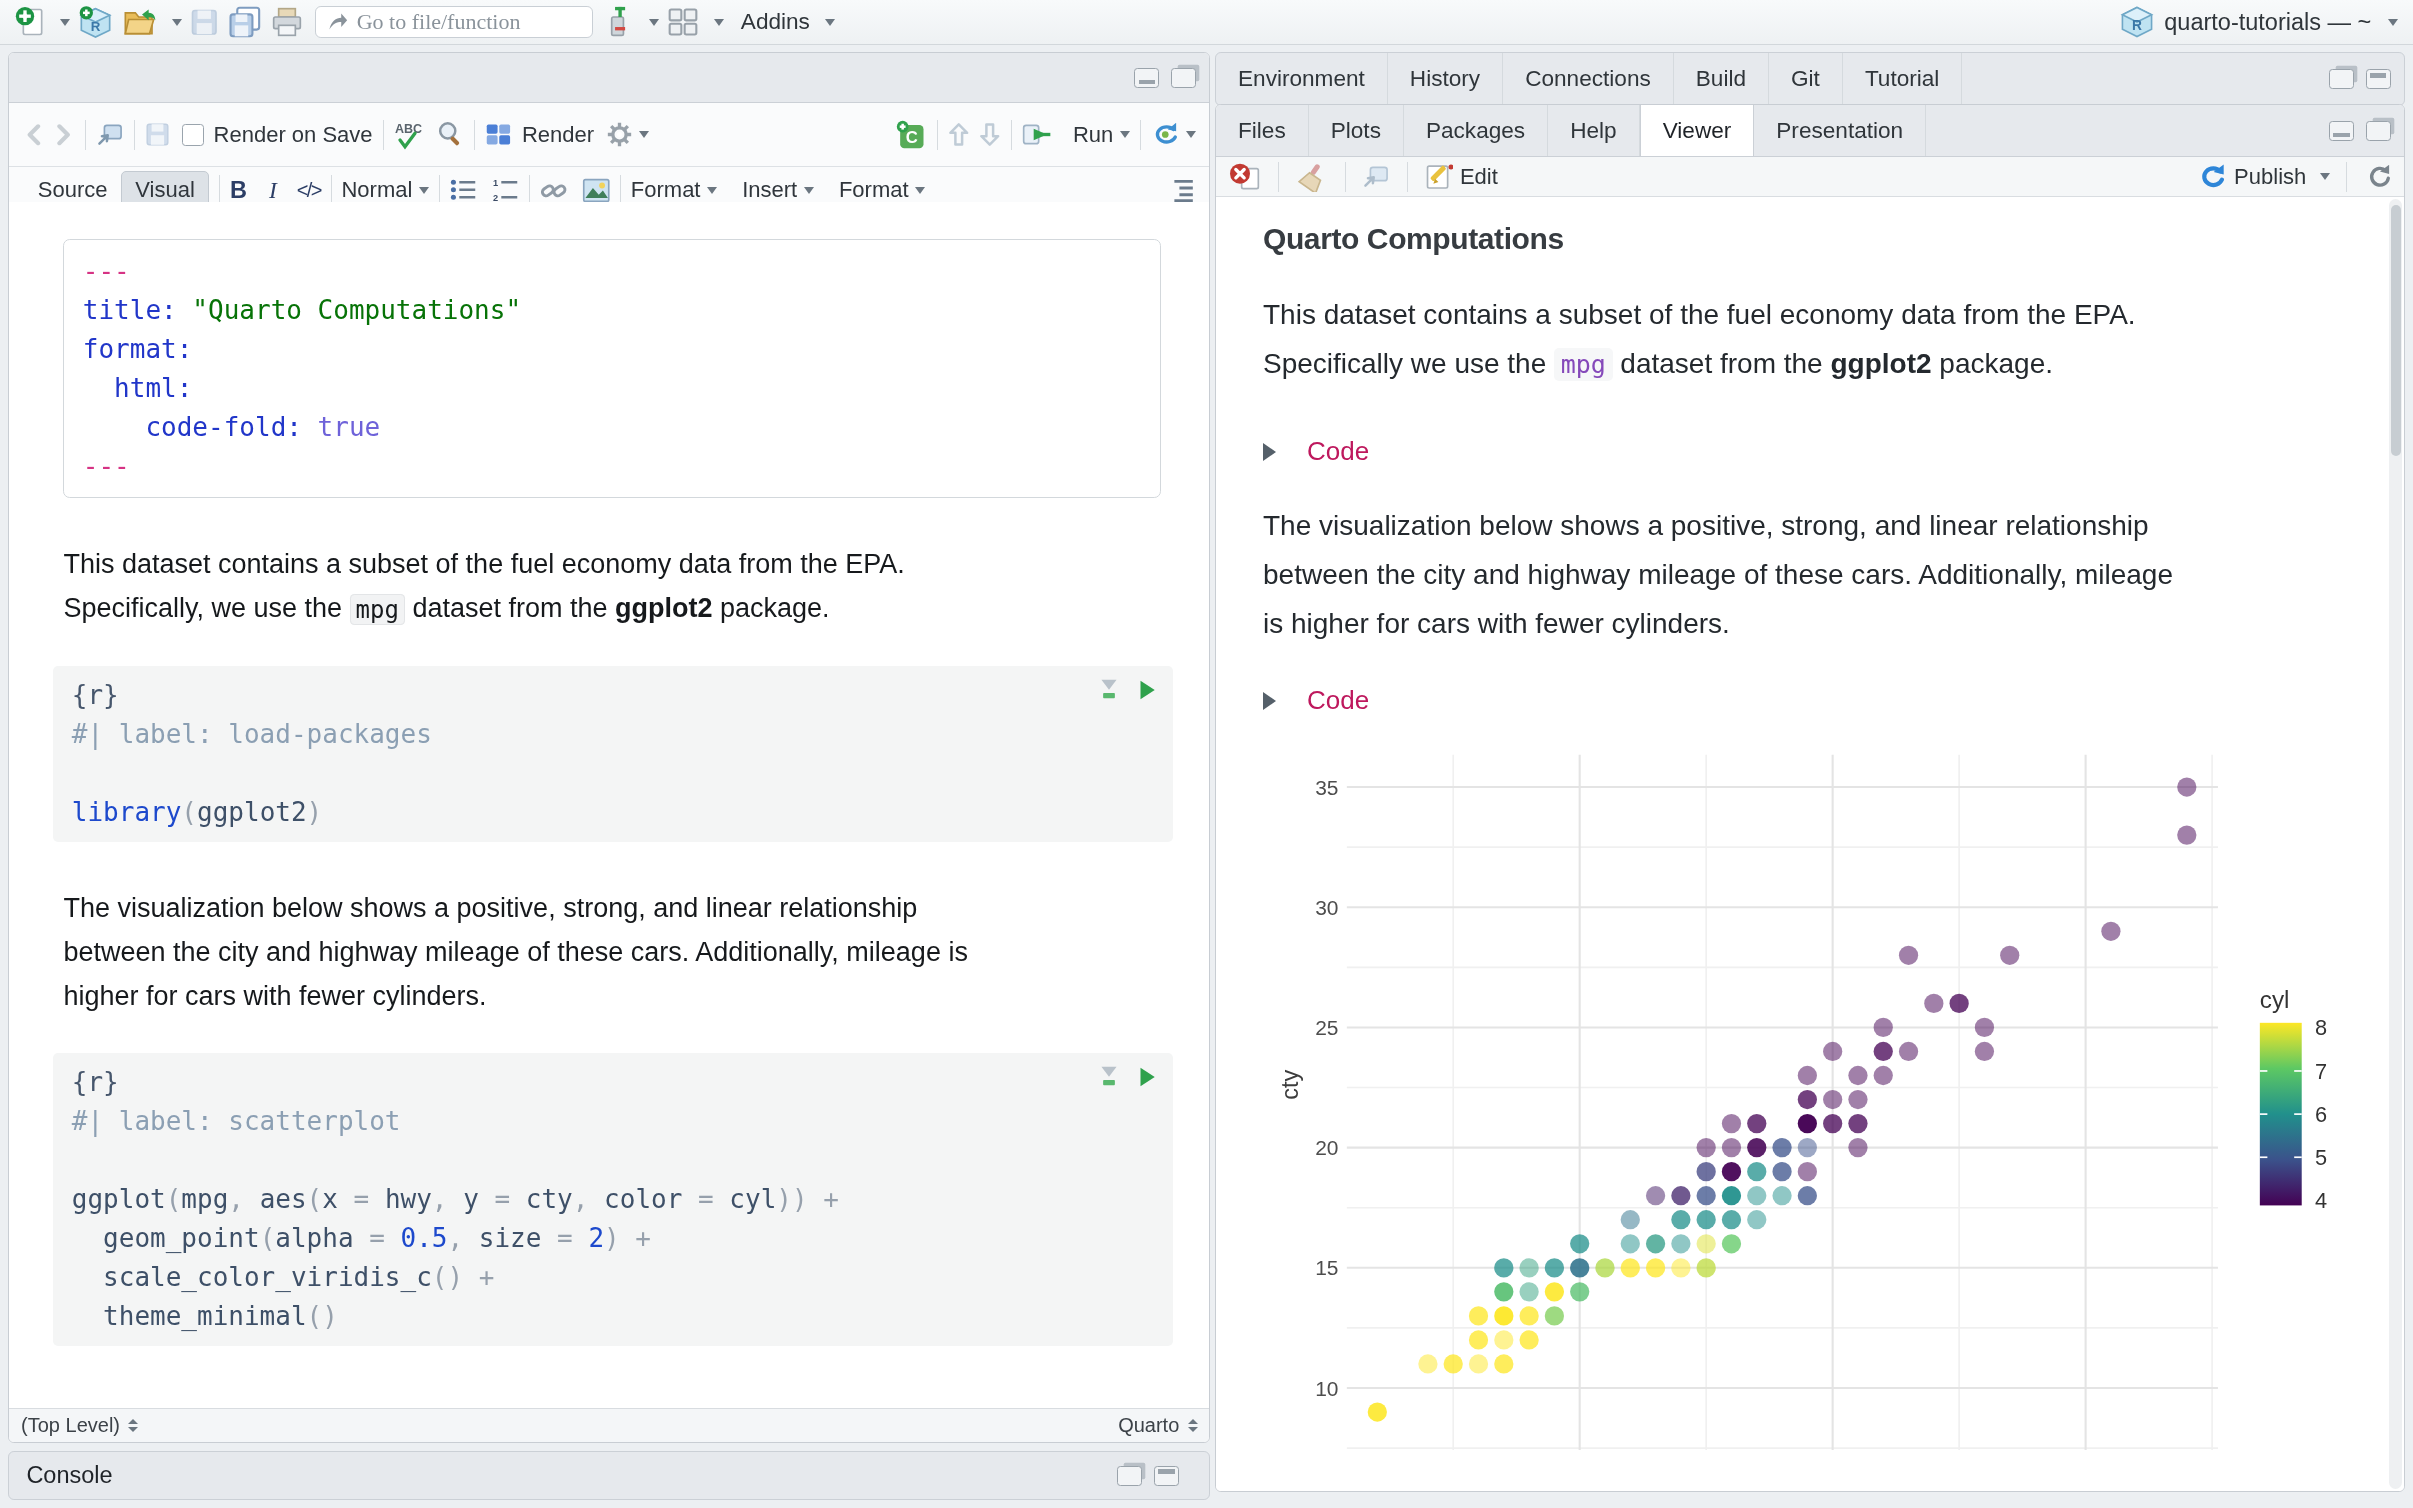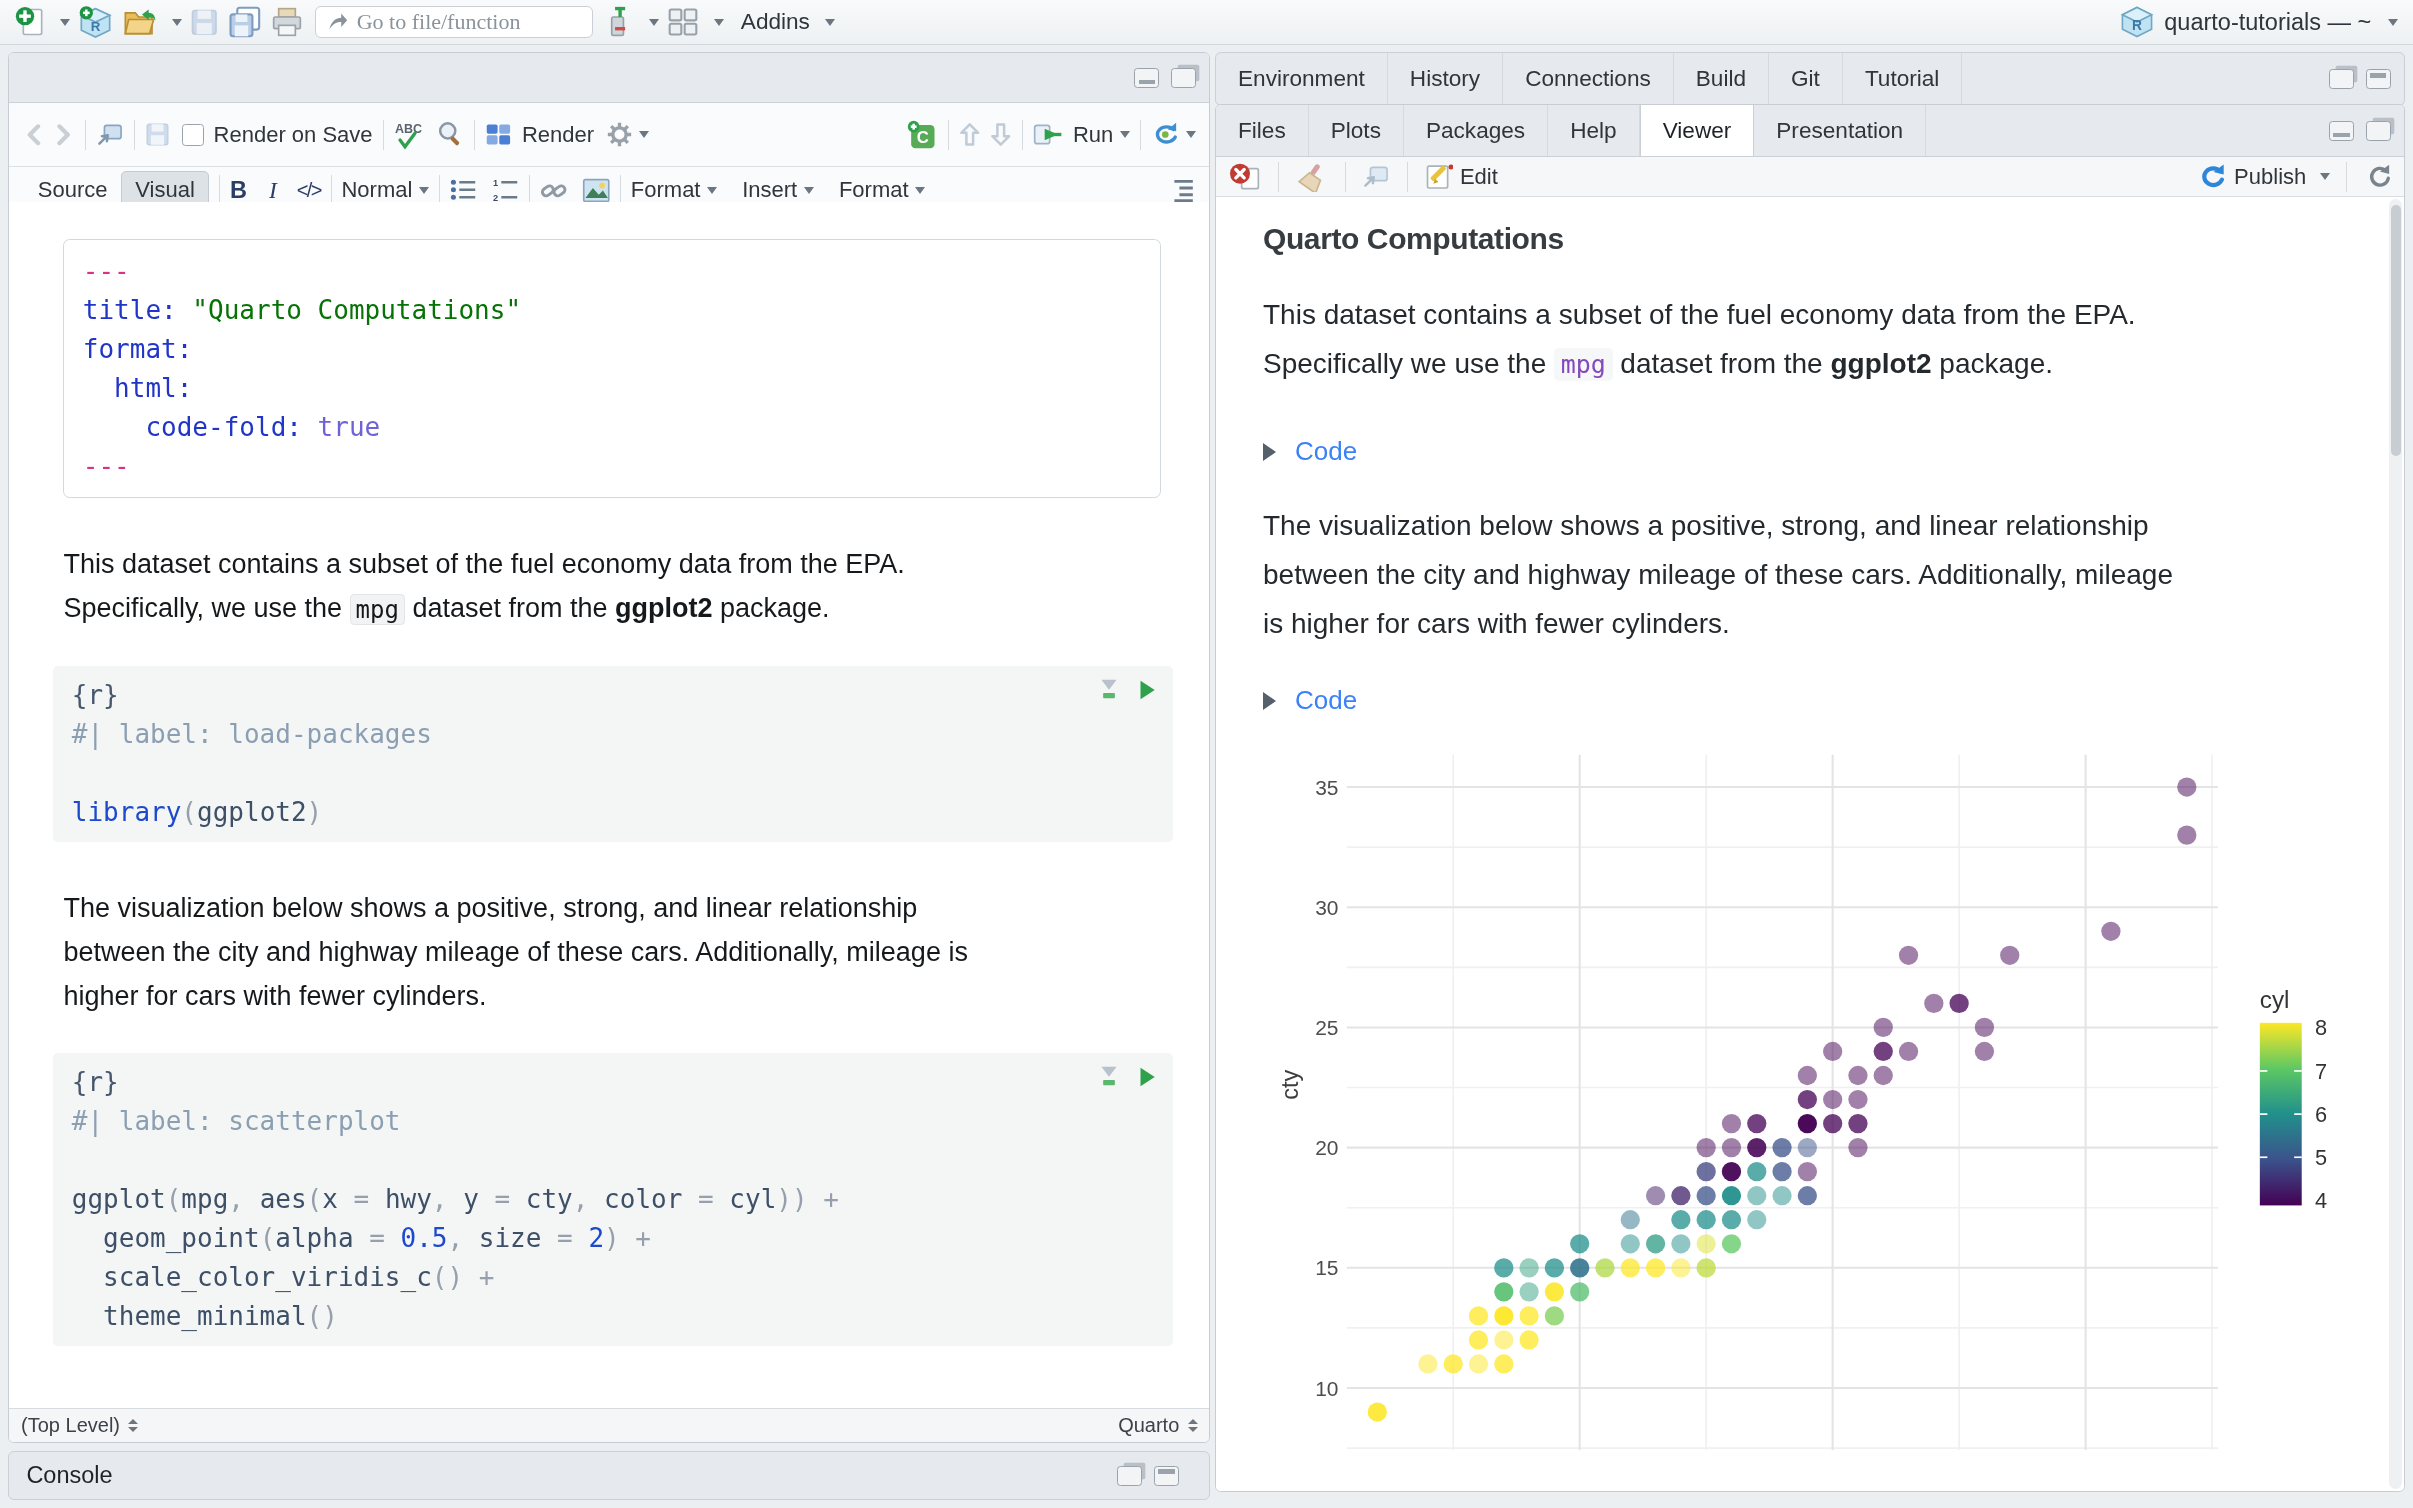--- a/index.html
+++ b/index.html
@@ -57,21 +57,21 @@
   #console-pane .title { font-size:23.5px; color:#1f2328; }
   
   #rt-pane { left:1215px; top:52px; width:1190px; height:54px; padding:0; }
   #rt-pane .tab { height:52px; }
   #rb-pane { left:1215px; top:104px; width:1190px; height:1388px; }
   #viewer-toolbar { height:40px; background:#f5f7f8; border-bottom:0.8px solid #d9dde1; display:flex; align-items:center; padding:0 11.7px; font-size:22px; color:#2f353a; gap:6.7px; }
   #viewer-content { position:absolute; left:0; top:92px; right:0; bottom:0; background:#fff; overflow:hidden; padding:0 0 0 47px; }
   #doc-title { margin-top:25px; font-size:30px; font-weight:bold; letter-spacing:-0.4px; color:#373c41; }
   .doc-p { margin-top:34px; font-size:28px; line-height:49px; color:#24292e; white-space:pre-wrap; width:1081px; }
   .doc-code { font-family:"DejaVu Sans Mono",monospace; font-size:25px; color:#8549ba; background:#f6f7f8; border-radius:5px; padding:1.7px 6.7px; }
-  .code-fold { margin-top:47px; display:flex; align-items:center; gap:19px; font-size:26px; color:#3b82f6; }
+  .code-fold { margin-top:47px; display:flex; align-items:center; gap:31px; font-size:26px; color:#be185d; }
   .tri-right { width:0; height:0; border-top:9.2px solid transparent; border-bottom:9.2px solid transparent; border-left:13.4px solid #55606a; }
   #plot-wrap { margin-top:17px; margin-left:-47px; }
   #doc-scrollbar { position:absolute; top:1.7px; right:1.7px; bottom:1.7px; width:13.4px; background:#eef0f2; border-radius:6.7px; }
   #doc-scrollbar .thumb { position:absolute; top:6.7px; left:1.7px; width:10px; height:251px; background:#c7cdd2; border-radius:5px; }
   
   .icon { display:inline-flex; align-items:center; justify-content:center; }
   .icon svg { display:block; }
   text { font-family:"Liberation Sans", sans-serif; }
 </style>
 </head>
@@ -273,21 +273,21 @@
         </svg>
     </span>
     <span class="vsep"></span>
     <span class="icon">
       <svg width="30" height="25" viewBox="0 0 36 30">
           <rect x="2" y="4" width="18" height="22" rx="3" fill="#eaf1f8" stroke="#9fb3c5" stroke-width="2"></rect>
           <path d="M14 8 L30 15 L14 22 z" fill="#2fa14c"></path>
           <rect x="24" y="13" width="10" height="4" fill="#2fa14c"></rect>
         </svg>
     </span>
-    <span style="margin-left:10px;">Run</span>
+    <span style="margin-left:21px;">Run</span>
     <span class="caret"></span>
     <span class="vsep"></span>
     <span class="icon">
       <svg width="28.5" height="27" viewBox="0 0 34 32">
           <path d="M27 10 a11 9 0 1 0 2 9" fill="none" stroke="#3d8fd1" stroke-width="4" stroke-linecap="round"></path>
           <path d="M30 2 L30 12 L20 10 z" fill="#3d8fd1"></path>
           <circle cx="17" cy="16" r="4" fill="#7ab648"></circle>
         </svg>
     </span>
     <span class="caret"></span>

